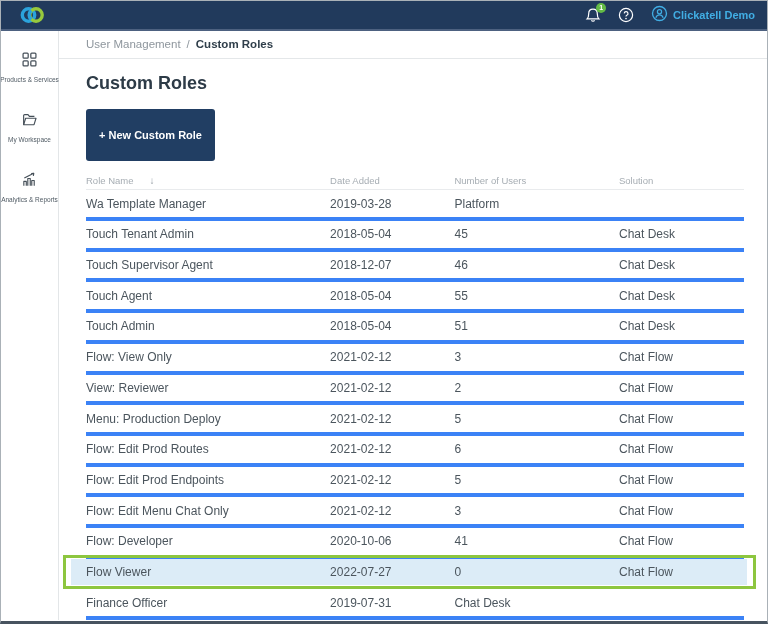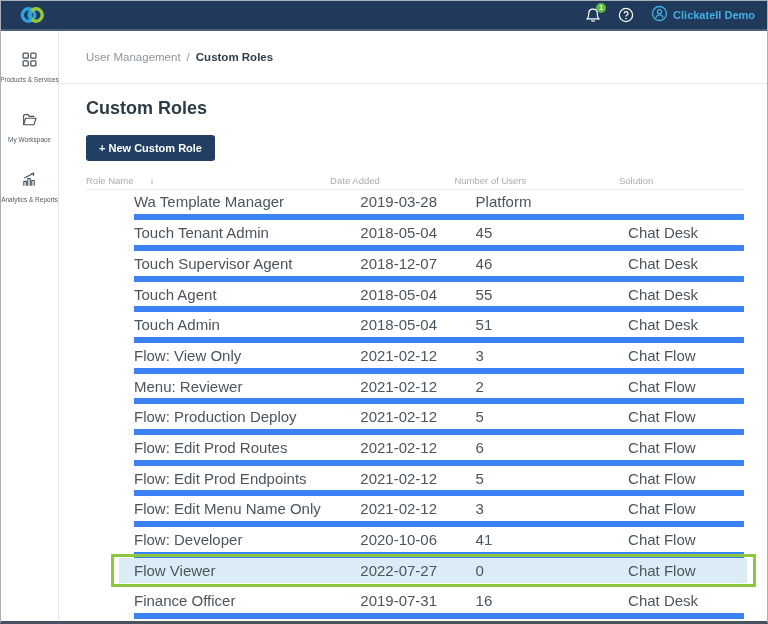--- a/index.html
+++ b/index.html
@@ -48,30 +48,30 @@
   .crumb-parent { color:#8e969d; font-size:11.5px; cursor:pointer; }
   .crumb-sep { color:#8e969d; font-size:11.5px; margin:0 6px; }
   .crumb-current { color:#2f3e4a; font-size:11.5px; font-weight:bold; }
 
   
   .content { padding:14px 23px 0 27px; }
   h1.page-title { font-size:18px; font-weight:bold; color:#2d3b47; line-height:1.2; }
   .new-role-btn {
     margin-top:15px; display:inline-block; background:#213e63; color:#fff;
     font-family:"Liberation Sans", sans-serif; font-size:11px; font-weight:bold;
-    border:none; border-radius:3px; padding:7px 13px; cursor:pointer;
+    border:none; border-radius:3px; padding:20px 13px; cursor:pointer;
   }
 
   
   .table { margin-top:11px; }
   .thead, .row { display:grid; grid-template-columns:37.1% 18.9% 25% 19%; align-items:center; }
   .thead { height:18px; border-bottom:1px solid #e9ebed; }
   .th { color:#a6adb3; font-size:9.5px; display:flex; align-items:center; gap:16px; cursor:pointer; }
   .sort-arrow { color:#949ca3; font-size:10px; }
-  .row { height:30.7px; border-bottom:6px solid #3b82f6; font-size:15px; color:#4b555d; cursor:pointer;margin-left:48px; }
+  .row { height:30.7px; border-bottom:4px solid #3b82f6; font-size:12px; color:#4b555d; cursor:pointer; }
   .row > span { position:relative; z-index:1; overflow:hidden; white-space:nowrap; padding-right:8px; }
   .row.highlight { border-bottom-color:transparent; position:relative; }
   .row.highlight::before {
     content:""; position:absolute; left:-15px; right:-3px; top:0; bottom:0;
     background:#dcecf7; z-index:0;
   }
   .row.highlight::after {
     content:""; position:absolute; left:-23px; right:-12px; top:-4px; bottom:-4px;
     border:3px solid #8dc63f; pointer-events:none; z-index:2;
   }
@@ -217,65 +217,64 @@
     <span>51</span>
     <span>Chat Desk</span>
   </div>
               <div class="row">
     <span>Flow: View Only</span>
     <span>2021-02-12</span>
     <span>3</span>
     <span>Chat Flow</span>
   </div>
               <div class="row">
-    <span>Menu: Reviewer</span>
+    <span>View: Reviewer</span>
     <span>2021-02-12</span>
     <span>2</span>
     <span>Chat Flow</span>
   </div>
               <div class="row">
-    <span>Flow: Production Deploy</span>
+    <span>Menu: Production Deploy</span>
     <span>2021-02-12</span>
     <span>5</span>
     <span>Chat Flow</span>
   </div>
               <div class="row">
     <span>Flow: Edit Prod Routes</span>
     <span>2021-02-12</span>
     <span>6</span>
     <span>Chat Flow</span>
   </div>
               <div class="row">
     <span>Flow: Edit Prod Endpoints</span>
     <span>2021-02-12</span>
     <span>5</span>
     <span>Chat Flow</span>
   </div>
               <div class="row">
-    <span>Flow: Edit Menu Name Only</span>
+    <span>Flow: Edit Menu Chat Only</span>
     <span>2021-02-12</span>
     <span>3</span>
     <span>Chat Flow</span>
   </div>
               <div class="row">
     <span>Flow: Developer</span>
     <span>2020-10-06</span>
     <span>41</span>
     <span>Chat Flow</span>
   </div>
               <div class="row highlight">
     <span>Flow Viewer</span>
     <span>2022-07-27</span>
     <span>0</span>
     <span>Chat Flow</span>
   </div>
               <div class="row">
     <span>Finance Officer</span>
     <span>2019-07-31</span>
-    <span>16</span>
     <span>Chat Desk</span>
   </div>
             </div>
         </div>
       </div>
     </div>
   </div>
 </div>
 
 </body></html>

